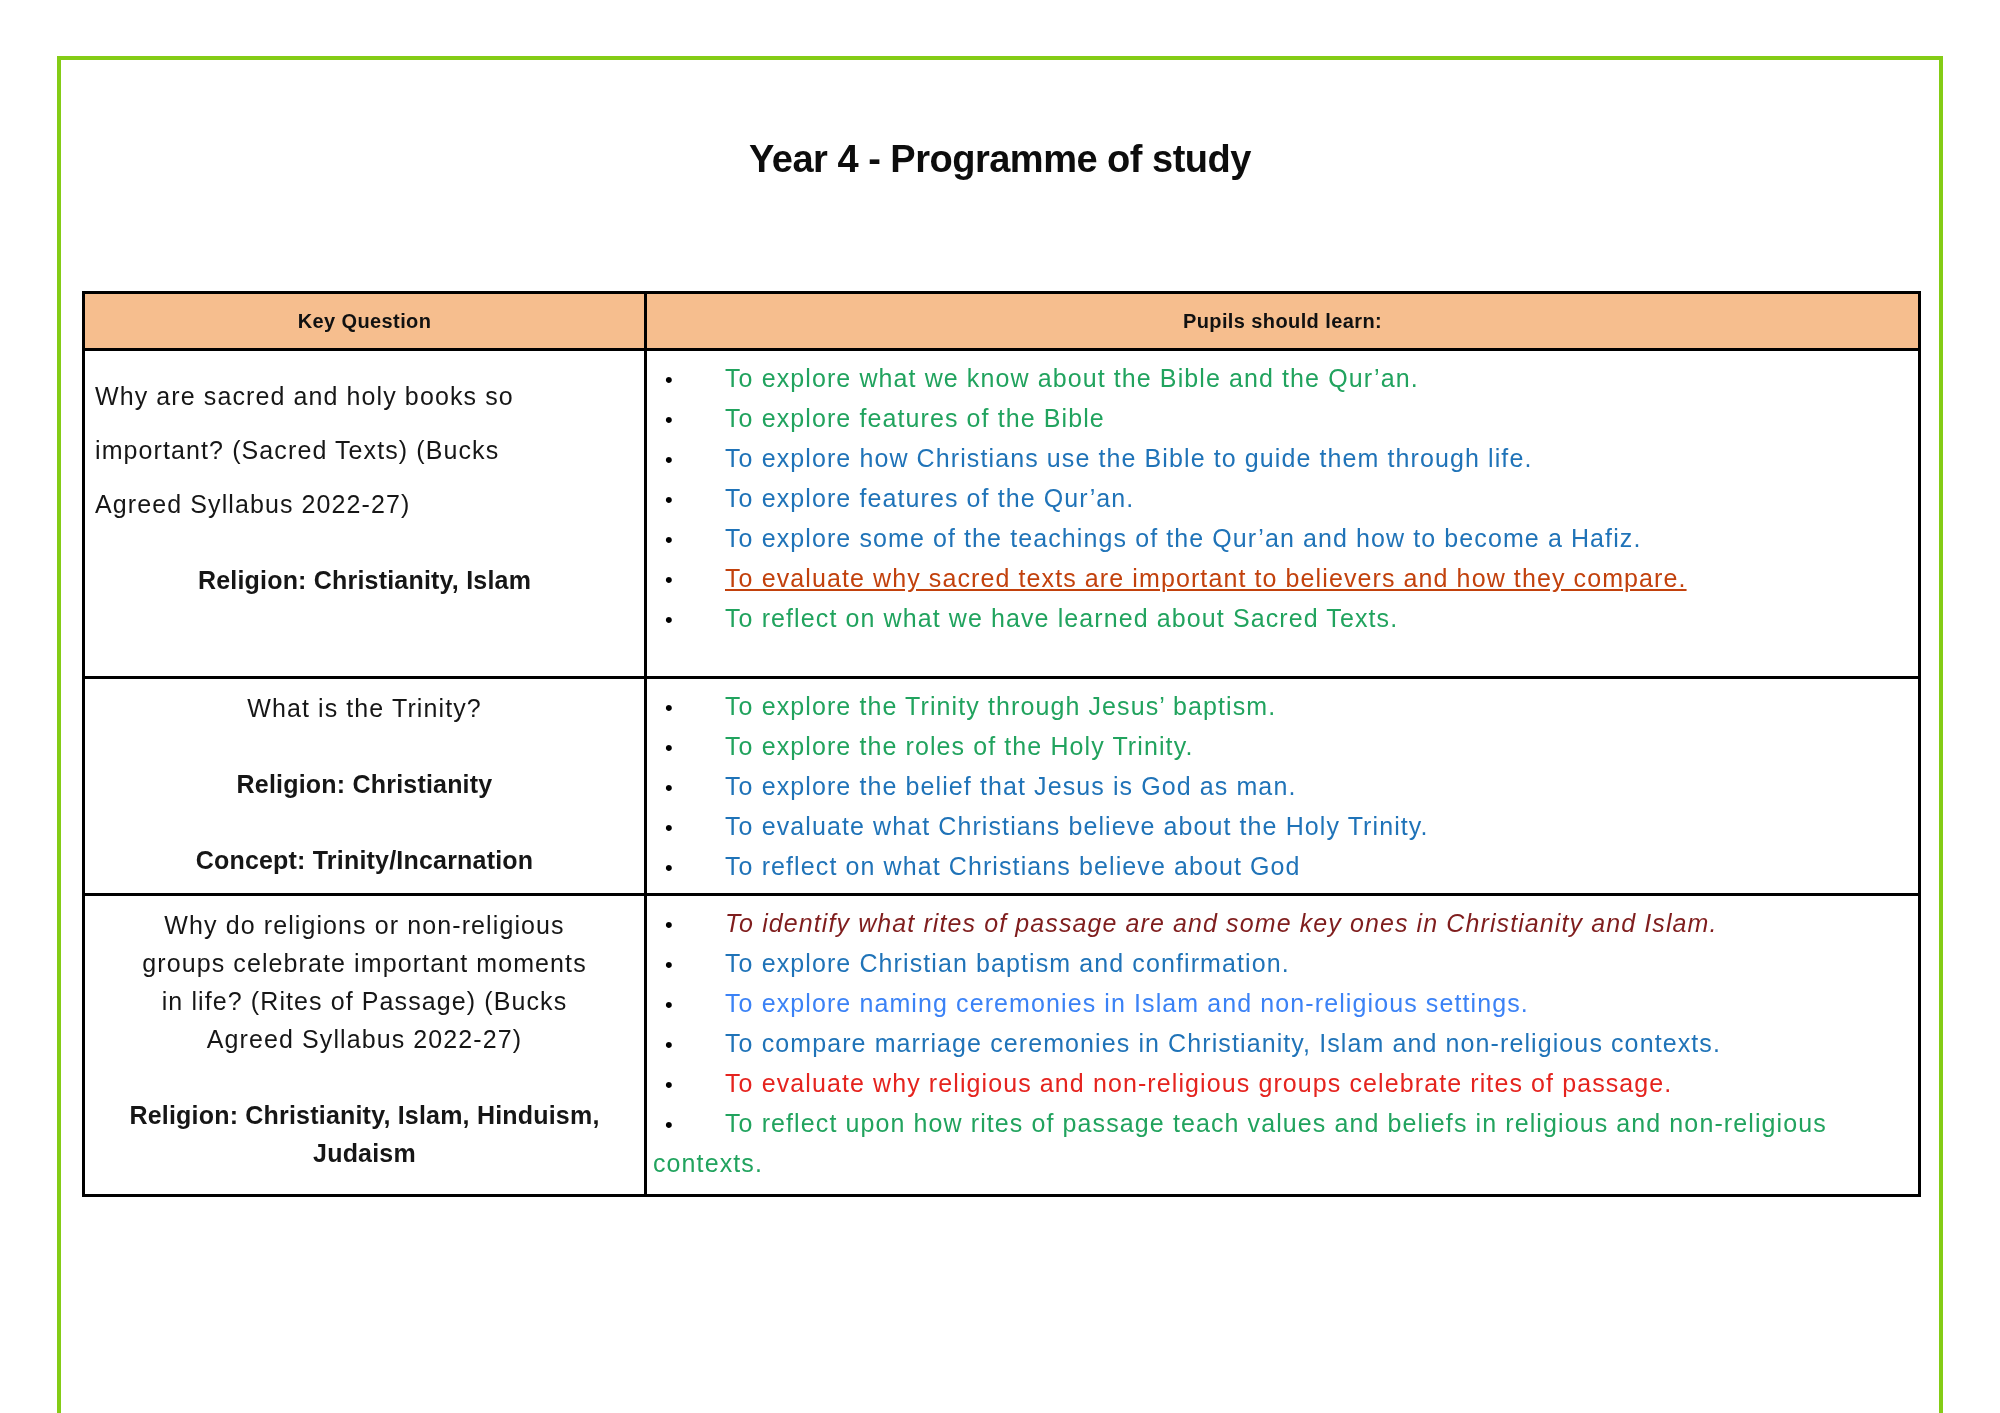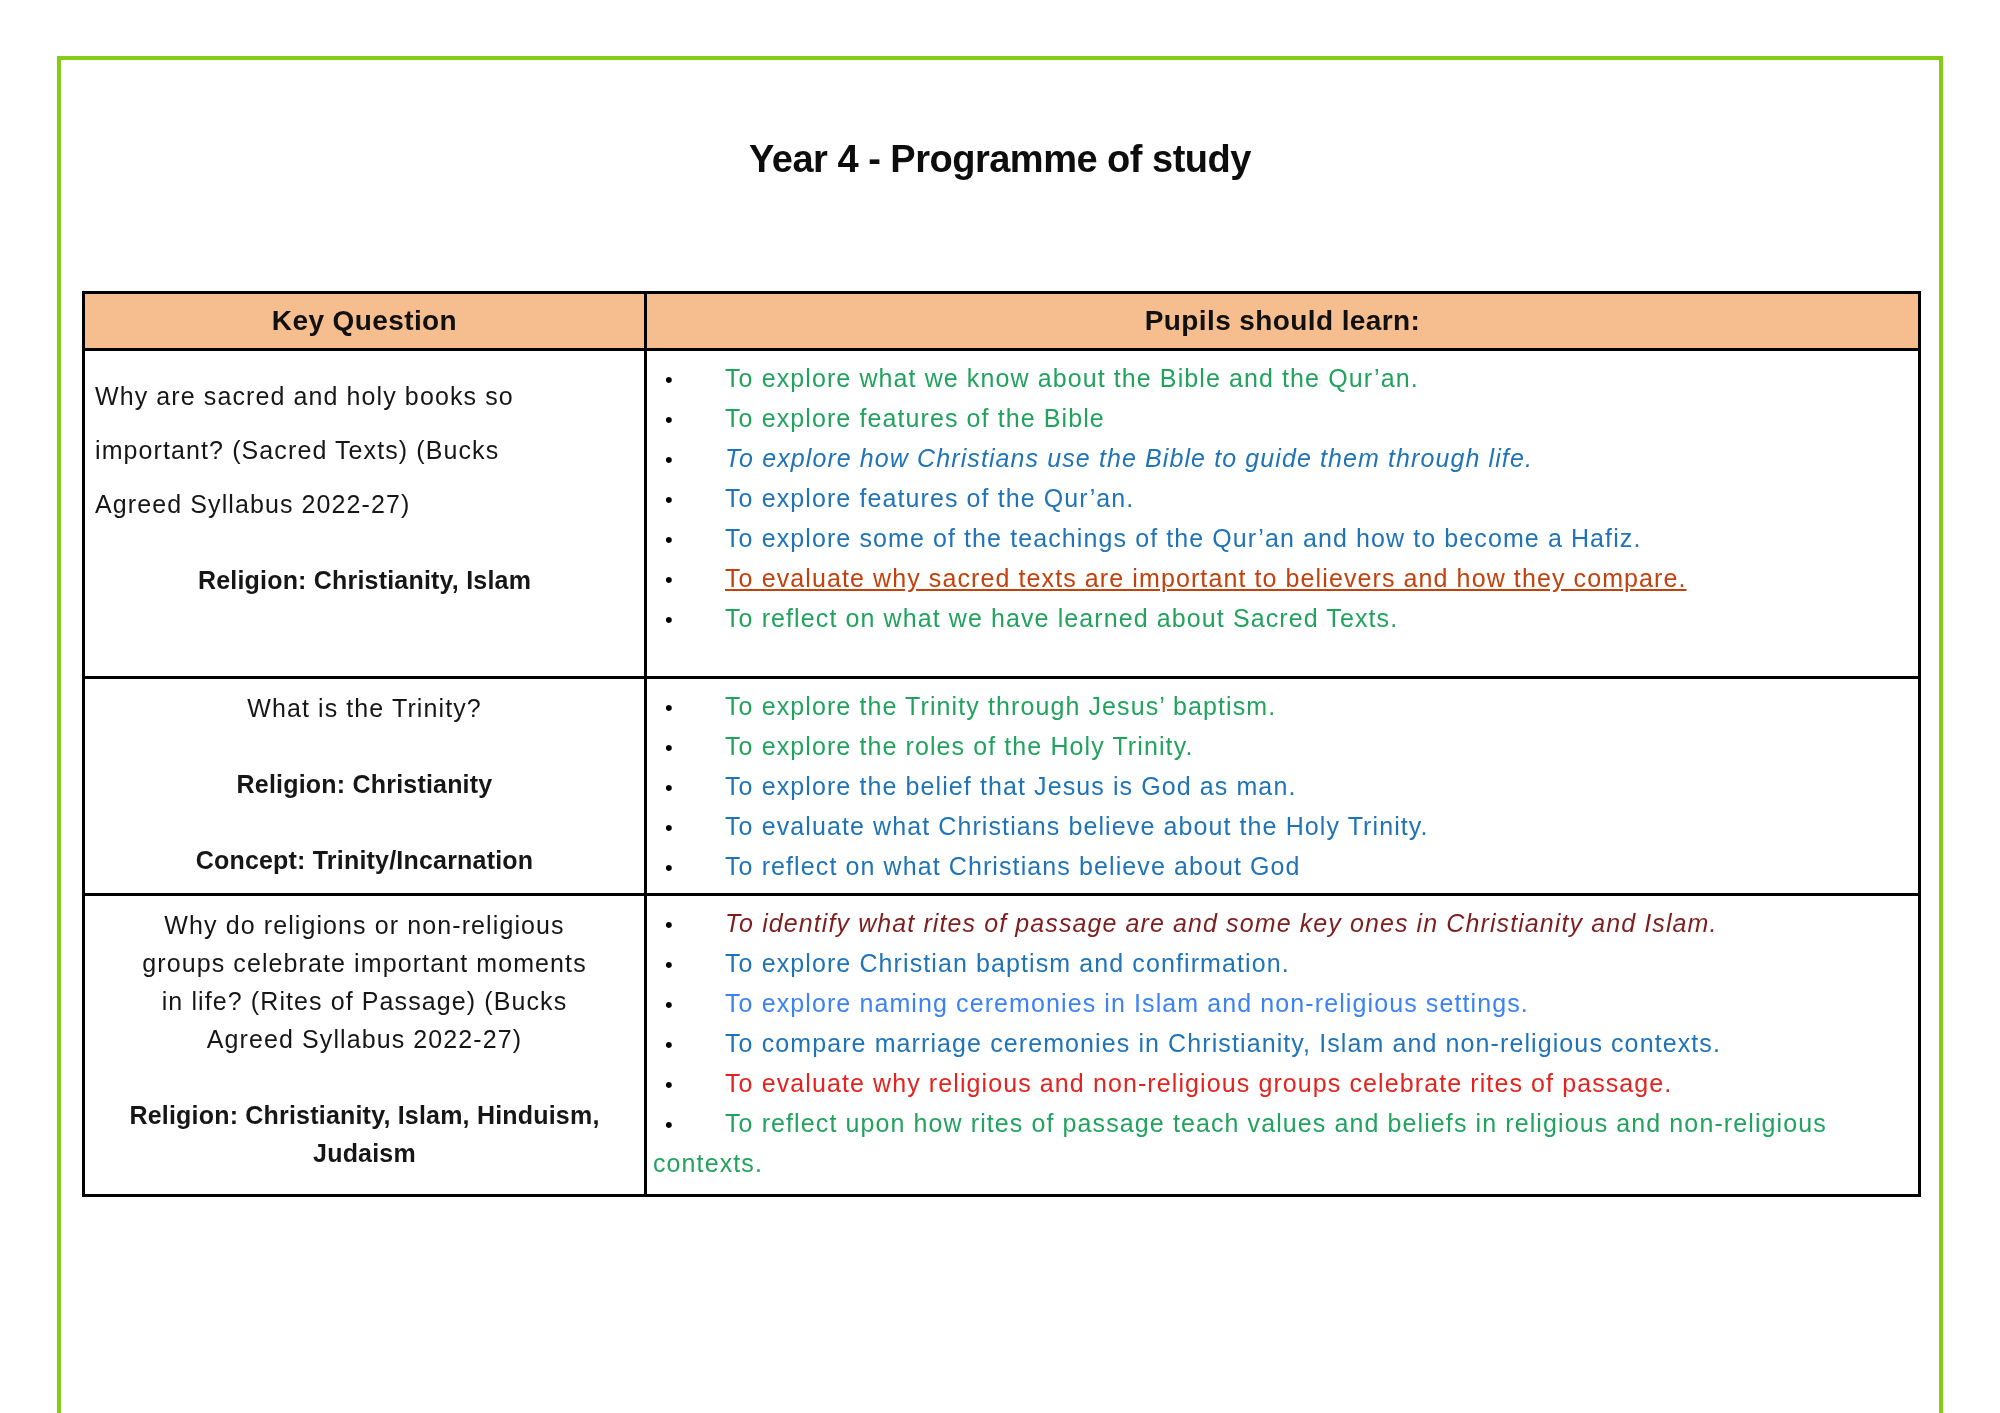--- a/index.html
+++ b/index.html
@@ -15,21 +15,21 @@
     position:absolute;left:0;right:0;top:78px;text-align:center;
     font-size:38px;font-weight:bold;letter-spacing:-0.5px;color:#0d0d0d;
   }
   table.programme{
     position:absolute;left:21px;top:231px;width:1836px;
     border-collapse:collapse;table-layout:fixed;
   }
   table.programme th, table.programme td{border:3px solid #000;}
   table.programme th{
     background:var(--header-bg,#F6BE8E);height:52px;text-align:center;
-    font-size:28px;font-weight:bold;color:#111;letter-spacing:0.4px;vertical-align:middle;
+    font-size:20px;font-weight:bold;color:#111;letter-spacing:0.4px;vertical-align:middle;
   }
   col.c-question{width:562px;}
   col.c-learn{width:1274px;}
   td{vertical-align:top;background:#fff;}
   td.qcell{padding:10px 10px 8px 10px;font-size:25px;line-height:38px;letter-spacing:1.1px;}
   td.lcell{padding:8px 8px 6px 6px;font-size:25px;line-height:38px;letter-spacing:1.1px;}
   .qline{white-space:nowrap;}
   .qline.left{text-align:left;margin-top:16px;}
   .qline.center{text-align:center;}
   .qline.bold{font-weight:bold;letter-spacing:0.2px;}
@@ -69,21 +69,21 @@
     <td class="qcell">
             <div class="qline left">Why are sacred and holy books so</div>
             <div class="qline left">important? (Sacred Texts) (Bucks</div>
             <div class="qline left">Agreed Syllabus 2022-27)</div>
             <div class="qline center">&nbsp;</div>
             <div class="qline center bold">Religion: Christianity, Islam</div>
           </td>
     <td class="lcell">
             <div class="bullet-line"><span class="dot">•</span><span class="btext" style="color: rgb(33, 163, 94);">To explore what we know about the Bible and the Qur’an.</span></div>
             <div class="bullet-line"><span class="dot">•</span><span class="btext" style="color: rgb(33, 163, 94);">To explore features of the Bible</span></div>
-            <div class="bullet-line"><span class="dot">•</span><span class="btext" style="color: rgb(31, 115, 184); font-style: italic;">To explore how Christians use the Bible to guide them through life.</span></div>
+            <div class="bullet-line"><span class="dot">•</span><span class="btext" style="color: rgb(31, 115, 184);">To explore how Christians use the Bible to guide them through life.</span></div>
             <div class="bullet-line"><span class="dot">•</span><span class="btext" style="color: rgb(31, 115, 184);">To explore features of the Qur’an.</span></div>
             <div class="bullet-line"><span class="dot">•</span><span class="btext" style="color: rgb(31, 115, 184);">To explore some of the teachings of the Qur’an and how to become a Hafiz.</span></div>
             <div class="bullet-line"><span class="dot">•</span><span class="btext" style="color: #c2410c; text-decoration: underline;">To evaluate why sacred texts are important to believers and how they compare.</span></div>
             <div class="bullet-line"><span class="dot">•</span><span class="btext" style="color: rgb(33, 163, 94);">To reflect on what we have learned about Sacred Texts.</span></div>
           </td>
   </tr>
 
   <tr>
     <td class="qcell">
             <div class="qline center">What is the Trinity?</div>

